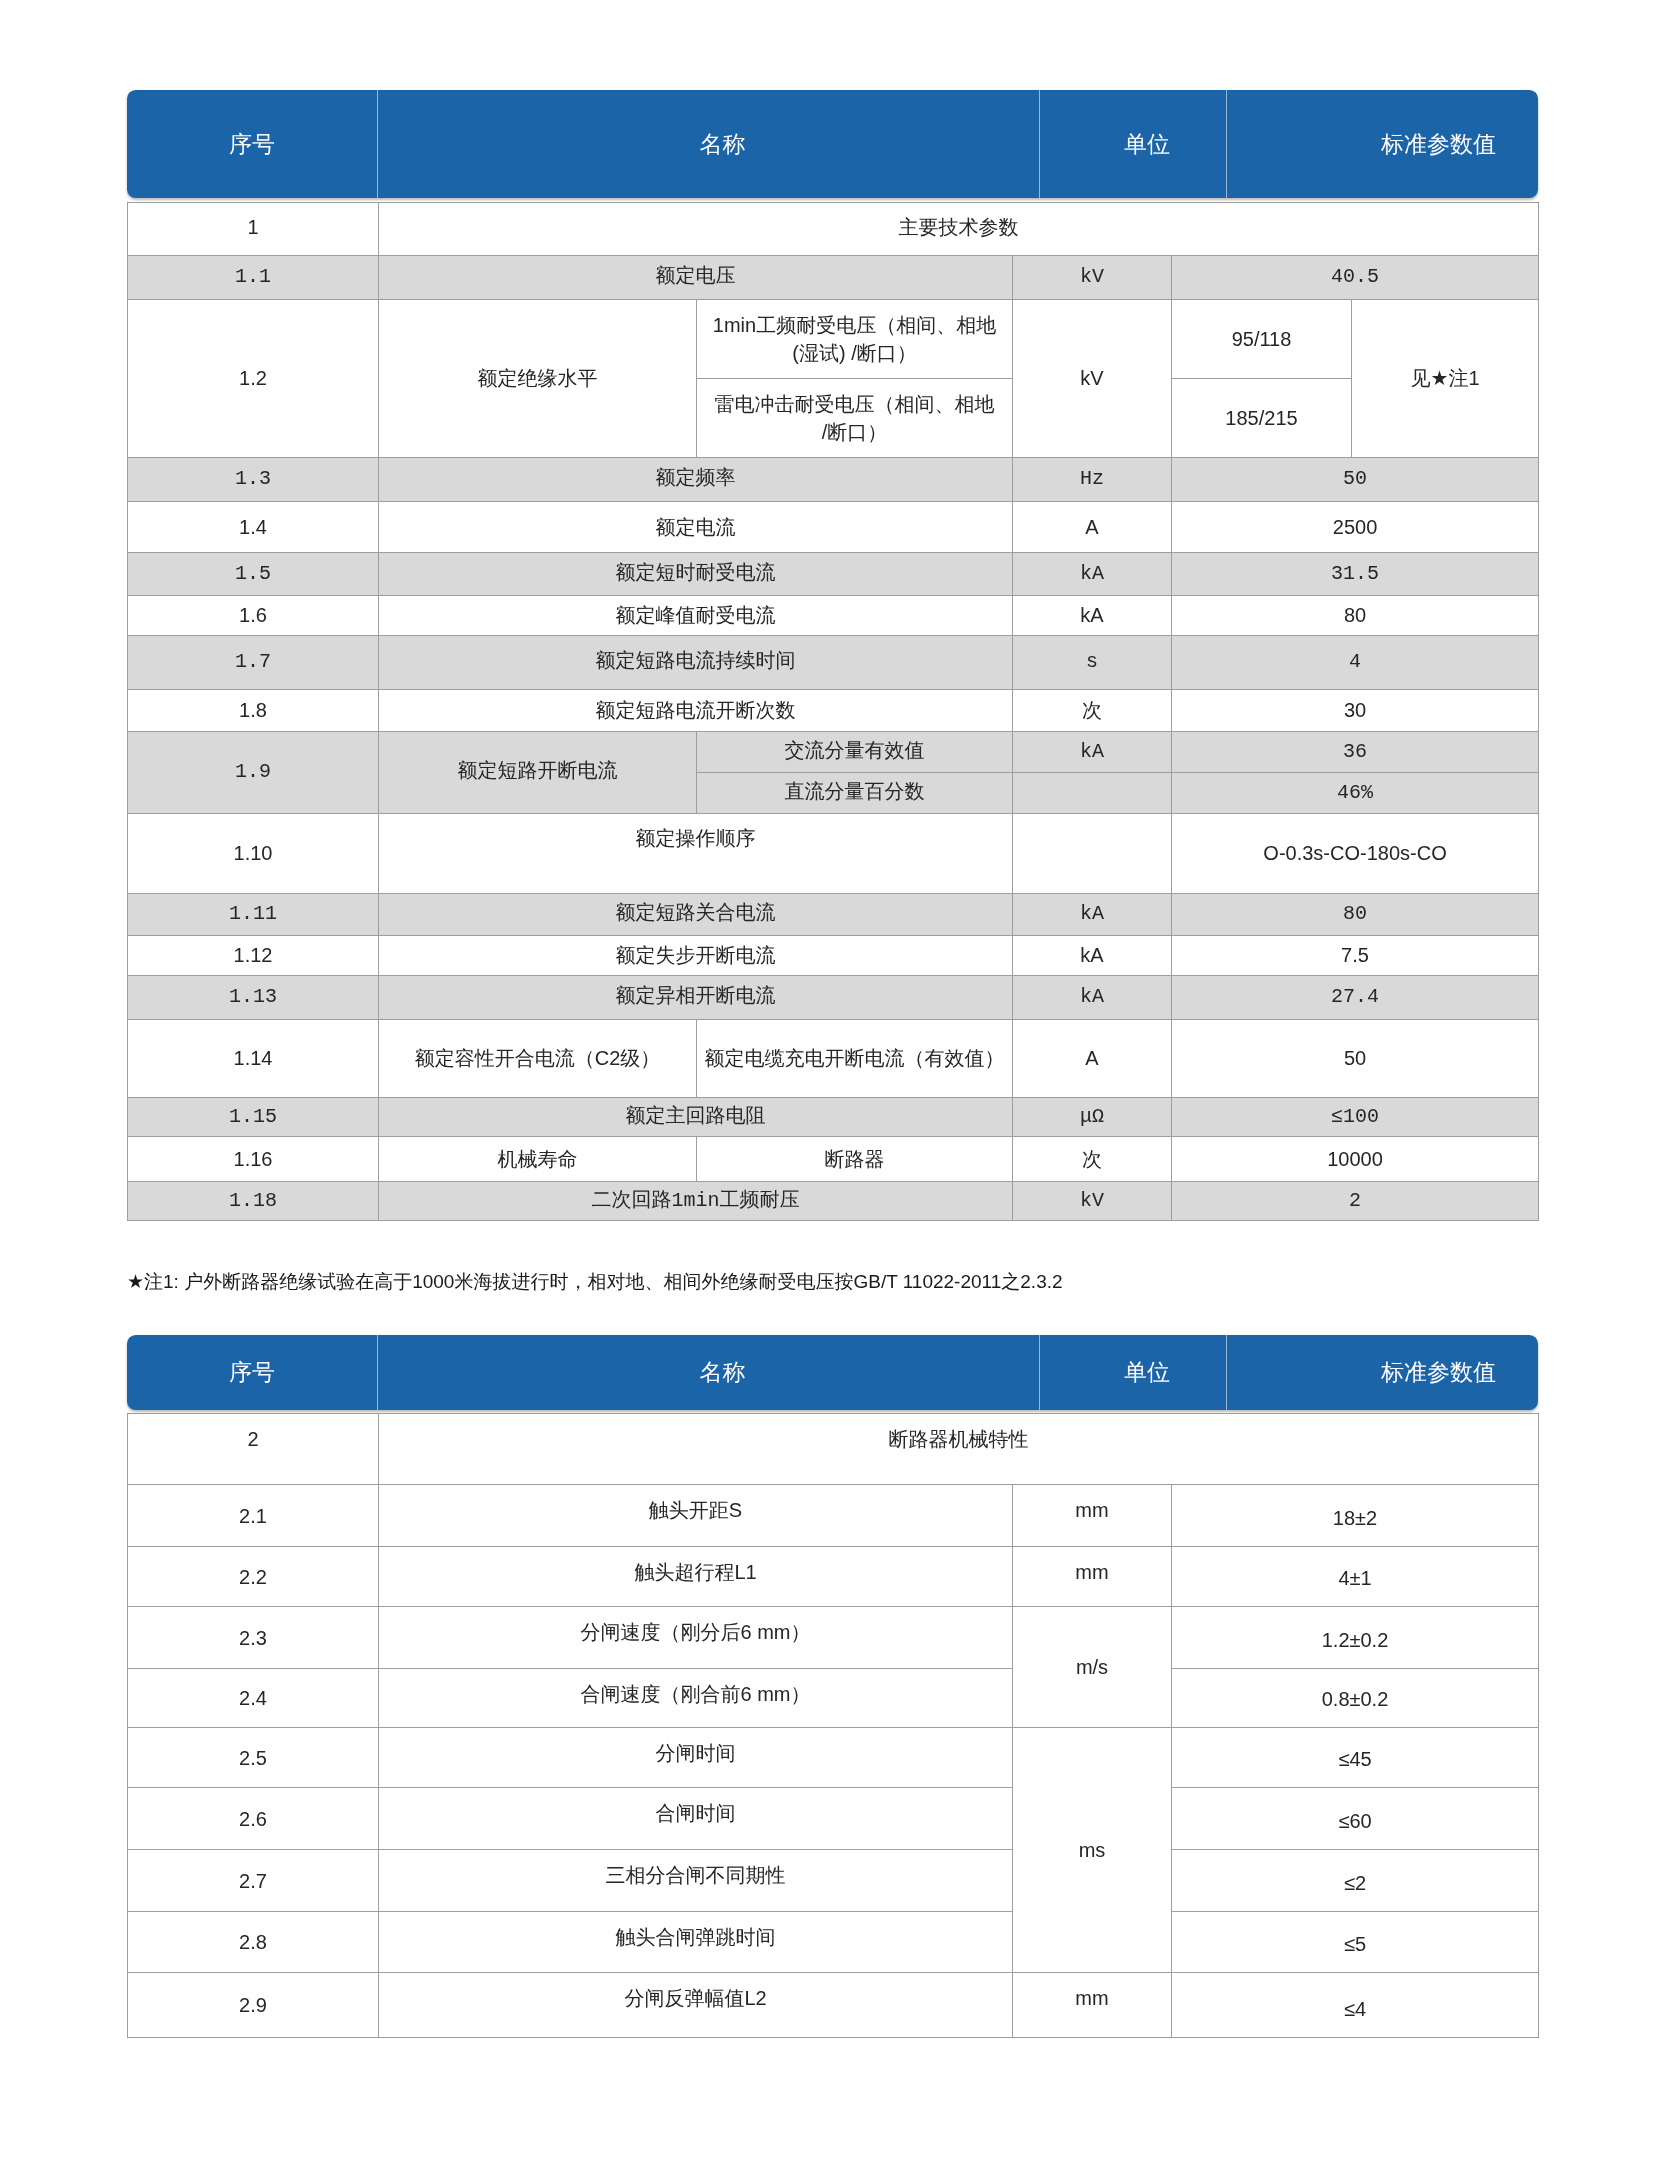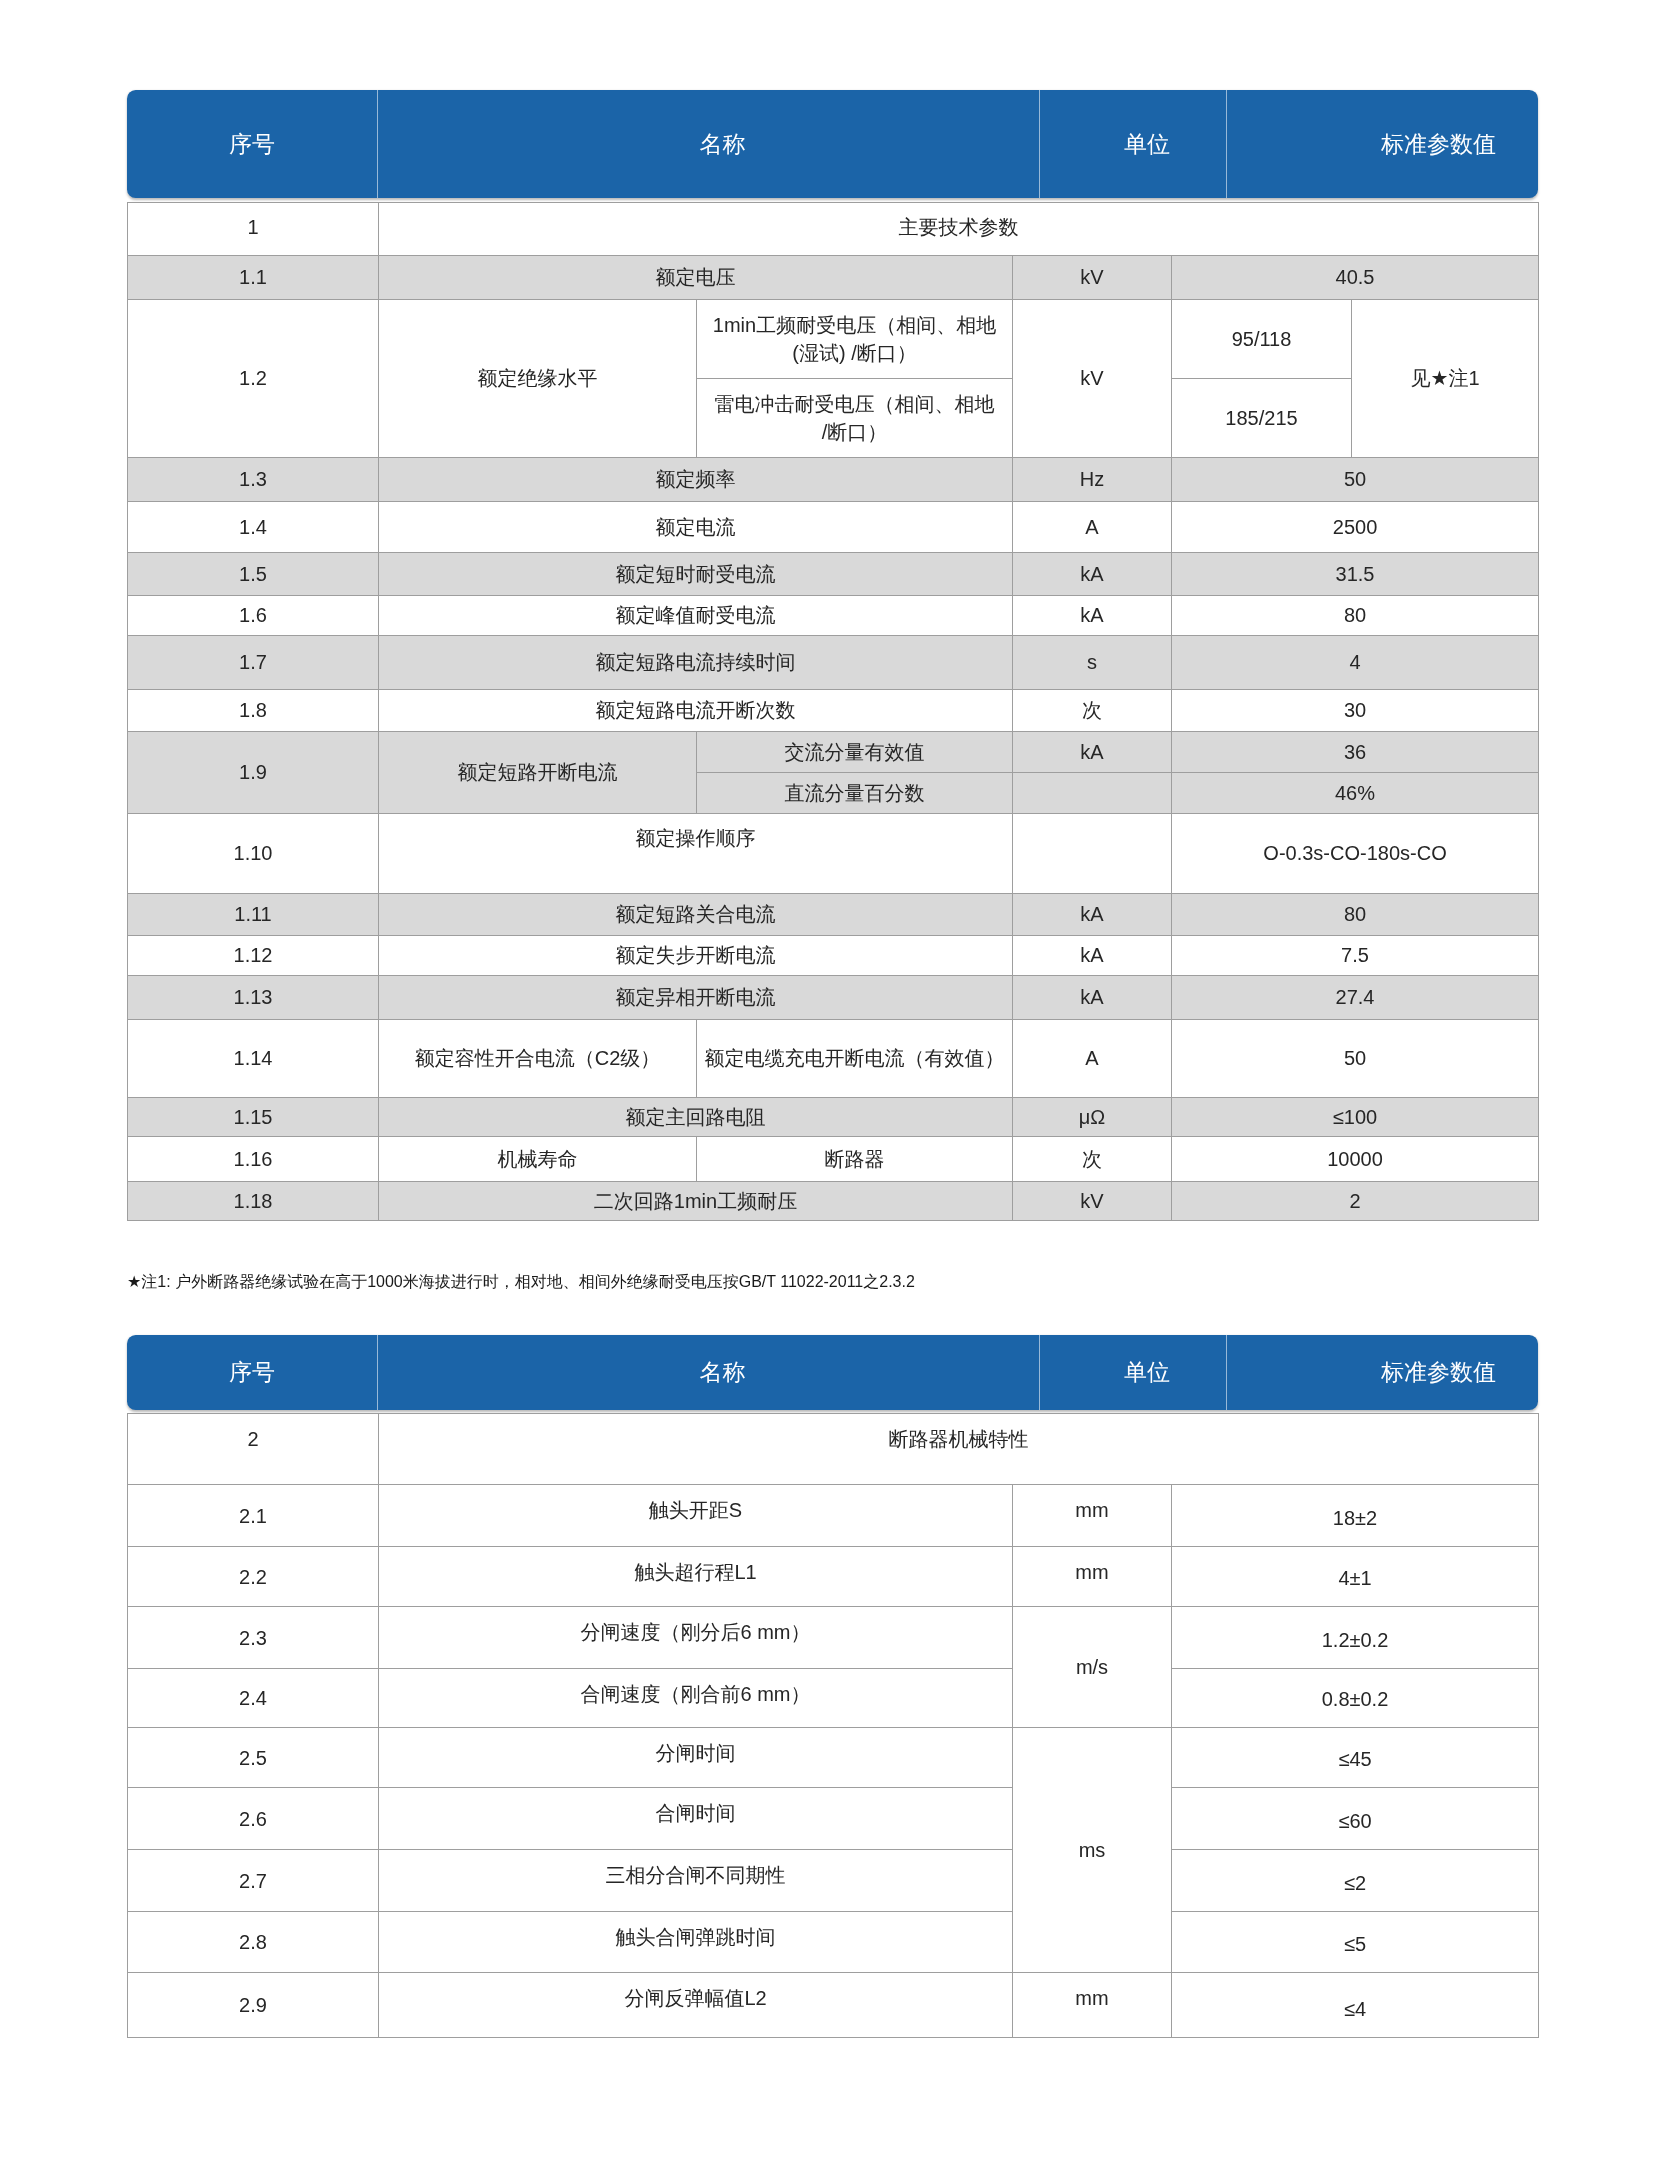--- a/index.html
+++ b/index.html
@@ -25,27 +25,27 @@
   .thead.h2{height:75px;}
   
   table{border-collapse:collapse;table-layout:fixed;width:1411px;margin-top:3.5px;}
   td{
     border:0.9px solid #9e9e9e;
     text-align:center;vertical-align:middle;
     font-size:20px;line-height:1.4;
     padding:0 5.2px;white-space:pre-line;
     overflow:hidden;
   }
-  tr.alt td{background:#D9D9D9;}
+  tr.alt td{background:#D9D9D9;font-family:Liberation Mono, monospace;}
   td.v-top{vertical-align:top;padding-top:10.5px;}
   td.v-bot{vertical-align:bottom;padding-bottom:14px;}
   
   .footnote{
     margin:45px 0 0 127px;width:1074px;
-    font-size:16px;line-height:32px;color:#1a1a1a;
+    font-size:19px;line-height:32px;color:#1a1a1a;
   }
   .footnote .fl1{text-align:left;}
   .footnote .fl2{text-align:center;}
   .gap2{margin-top:37px;}
 </style>
 </head>
 <body>
 
 <div class="thead h1 block">
   <div class="hcell">序号</div>

